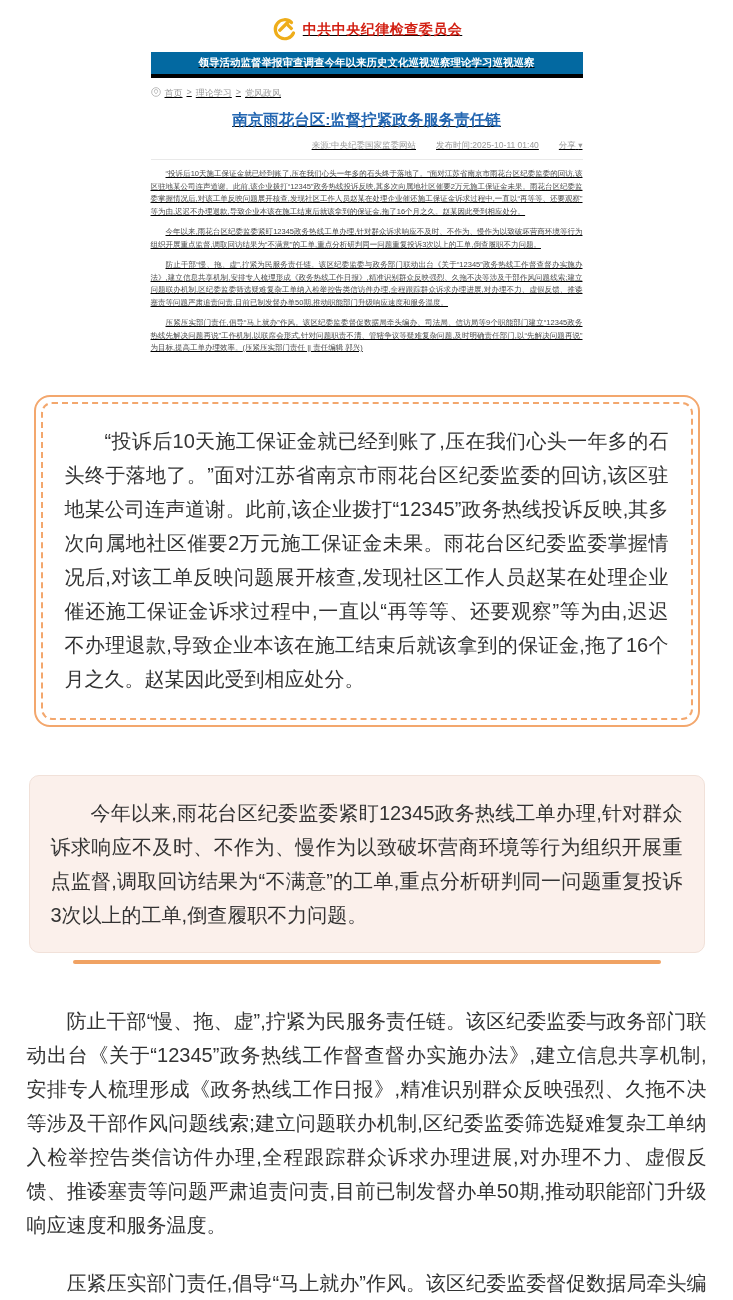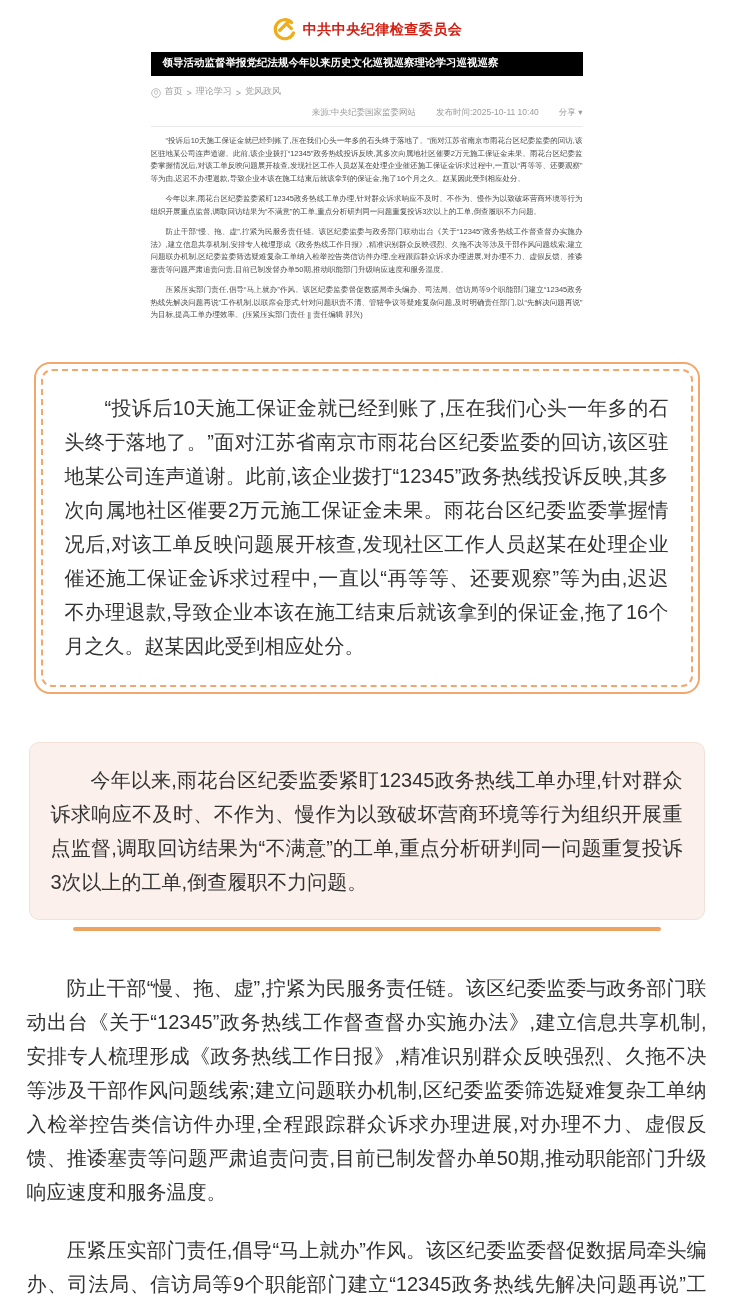--- a/index.html
+++ b/index.html
@@ -2,29 +2,29 @@
 <html lang="zh"><head>
 <meta charset="utf-8">
 <style>
   html,body{margin:0;padding:0;background:#fff;}
   .canvas{
     width:733px;height:1300px;margin:0 auto;background:#ffffff;
     overflow:hidden;position:relative;
     font-family:"Liberation Sans","DejaVu Sans",sans-serif;
   }
   
-  .mini{width:432px;margin:13px auto 8px;}
+  .mini{width:432px;margin:13px auto 8px;text-decoration:underline;}
   .mini-header{display:flex;align-items:center;justify-content:center;gap:20px;padding:4px 0 9px;}
   .org{display:flex;align-items:center;gap:6px;cursor:pointer;}
   .org-name{font-size:14px;font-weight:bold;color:#d21f12;letter-spacing:.5px;white-space:nowrap;}
   .emblem{width:26px;height:26px;display:inline-flex;align-items:center;justify-content:center;}
-  .mini-nav{background:#000000;display:flex;justify-content:flex-start;align-items:center;
-    padding:4px 12px;border-bottom:2px solid #000000;}
+  .mini-nav{background:#0369a1;display:flex;justify-content:center;align-items:center;
+    padding:4px 12px;border-bottom:4px solid #000000;}
   .mini-nav a{color:#fff;font-size:10.5px;font-weight:bold;text-decoration:none;white-space:nowrap;}
-  .mini-breadcrumb{margin-top:9px;font-size:9px;color:#9a9a9a;display:flex;align-items:flex-end;gap:4px;}
+  .mini-breadcrumb{margin-top:9px;font-size:9px;color:#9a9a9a;display:flex;align-items:flex-start;gap:4px;}
   .mini-breadcrumb a{color:#9a9a9a;text-decoration:none;}
   .pin{width:10px;height:10px;}
   .mini-title{margin:10px 0 0;text-align:center;font-size:15.5px;font-weight:bold;color:#2366b1;}
   .mini-meta{margin-top:9px;display:flex;justify-content:flex-end;align-items:center;gap:20px;
     font-size:8.5px;color:#9a9a9a;}
   .share{cursor:pointer;}
   .mini-divider{border:none;border-top:1px solid #e9e9e9;margin:7px 0 0;}
   .mini-body{margin-top:8px;}
   .mini-p{font-size:7.5px;line-height:12.5px;color:#4a4a4a;text-align:justify;
     text-indent:2em;margin:0 0 8px;}
@@ -55,44 +55,45 @@
             <rect x="15.5" y="8.5" width="7" height="3.2" rx="1" fill="#eead1a" transform="rotate(45 19 10)"></rect>
           </svg>
         </span>
         <span class="org-name">中共中央纪律检查委员会</span>
       </div>
     </header>
 
     <nav class="mini-nav">
       <a href="#">领导活动</a>
       <a href="#">监督举报</a>
-      <a href="#">党纪法规</a>
+      <a href="#">审查调查</a>
       <a href="#">今年以来</a>
       <a href="#">历史文化</a>
       <a href="#">巡视巡察</a>
       <a href="#">理论学习</a>
       <a href="#">巡视巡察</a>
     </nav>
 
     <div class="mini-breadcrumb">
       <svg class="pin" viewBox="0 0 12 12">
         <circle cx="6" cy="6" r="5.2" fill="none" stroke="#b0b0b0" stroke-width="1"></circle>
         <path d="M6 3 a2 2 0 0 1 2 2 c0 1.4-2 3.4-2 3.4 S4 6.4 4 5 a2 2 0 0 1 2-2z" fill="none" stroke="#b0b0b0" stroke-width="0.9"></path>
       </svg>
       <a href="#">首页</a>
       <span>&gt;</span>
       <a href="#">理论学习</a>
       <span>&gt;</span>
       <span>党风政风</span>
     </div>
 
+    <h1 class="mini-title">南京雨花台区:监督拧紧政务服务责任链</h1>
 
     <div class="mini-meta">
       <span>来源:中央纪委国家监委网站</span>
-      <span>发布时间:2025-10-11 10:40</span>
+      <span>发布时间:2025-10-11 01:40</span>
       <span class="share">
         <span>分享</span>
         <span>▾</span>
       </span>
     </div>
 
     <hr class="mini-divider">
 
     <div class="mini-body">
       <p class="mini-p">“投诉后10天施工保证金就已经到账了,压在我们心头一年多的石头终于落地了。”面对江苏省南京市雨花台区纪委监委的回访,该区驻地某公司连声道谢。此前,该企业拨打“12345”政务热线投诉反映,其多次向属地社区催要2万元施工保证金未果。雨花台区纪委监委掌握情况后,对该工单反映问题展开核查,发现社区工作人员赵某在处理企业催还施工保证金诉求过程中,一直以“再等等、还要观察”等为由,迟迟不办理退款,导致企业本该在施工结束后就该拿到的保证金,拖了16个月之久。赵某因此受到相应处分。</p>

